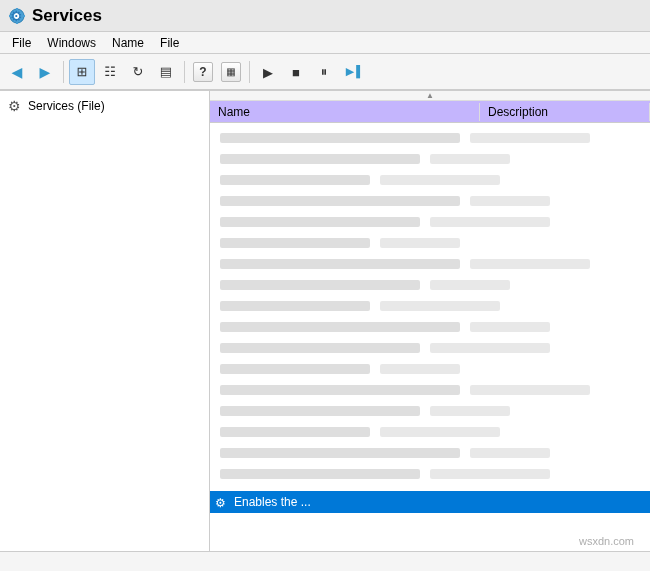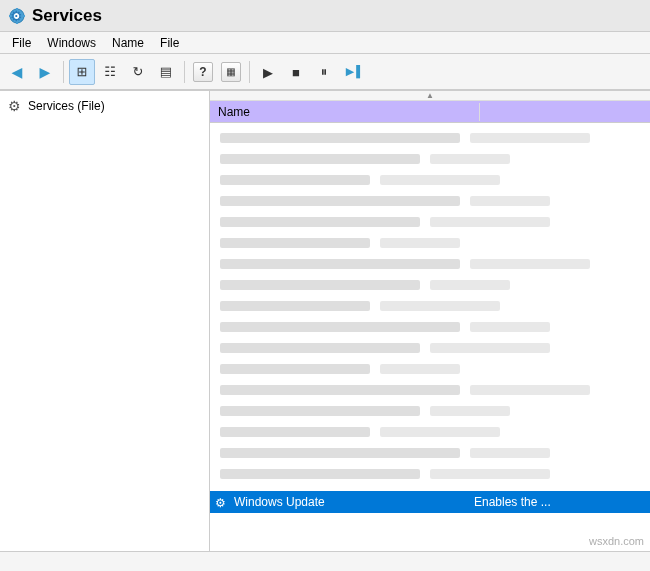--- a/index.html
+++ b/index.html
@@ -213,21 +213,21 @@
       align-items: center;
       padding: 0 8px;
       font-size: 11px;
       color: #666;
     }
 
     
     .watermark {
       position: absolute;
       bottom: 24px;
-      right: 6px;
+      right: 16px;
       font-size: 11px;
       color: #999;
       opacity: 0.8;
     }
     .play-icon::before { content: '▶'; font-size: 13px; color: #333; }
     .stop-icon::before { content: '■'; font-size: 13px; color: #333; }
 
     .icon-box {
       width: 22px;
       height: 22px;
@@ -337,20 +337,21 @@
   </div>
 
   <div class="right-panel">
 
     <div style="display:flex; justify-content:center; height:10px; background:#f5f5f5; border-bottom:1px solid #ddd;">
       <span style="font-size:8px; color:#888; line-height:10px;">▲</span>
     </div>
 
     <div class="col-headers">
       <div class="col-header col-header-name">Name</div>
+      <div class="col-header col-header-desc">Description</div>
     </div>
 
     <div class="service-list">
       <div class="blurred-section">
 
         <div class="blurred-row">
             <div class="blurred-name long"></div>
             <div class="blurred-desc medium"></div>
           </div>
         <div class="blurred-row">
@@ -417,21 +418,20 @@
             <div class="blurred-name medium"></div>
             <div class="blurred-desc medium"></div>
           </div>
       </div>
 
       <div class="selected-row">
         <svg class="selected-row-icon" viewBox="0 0 16 16" xmlns="http://www.w3.org/2000/svg">
           <rect width="16" height="16" rx="2" fill="#0078d7"></rect>
           <text x="1" y="13" font-size="12" fill="white">⚙</text>
         </svg>
-        <span class="selected-row-name">Windows Update</span>
         <span class="selected-row-desc">Enables the ...</span>
       </div>
     </div>
   </div>
 </div>
 
 <div class="status-bar">
   <span></span>
 </div>
 

